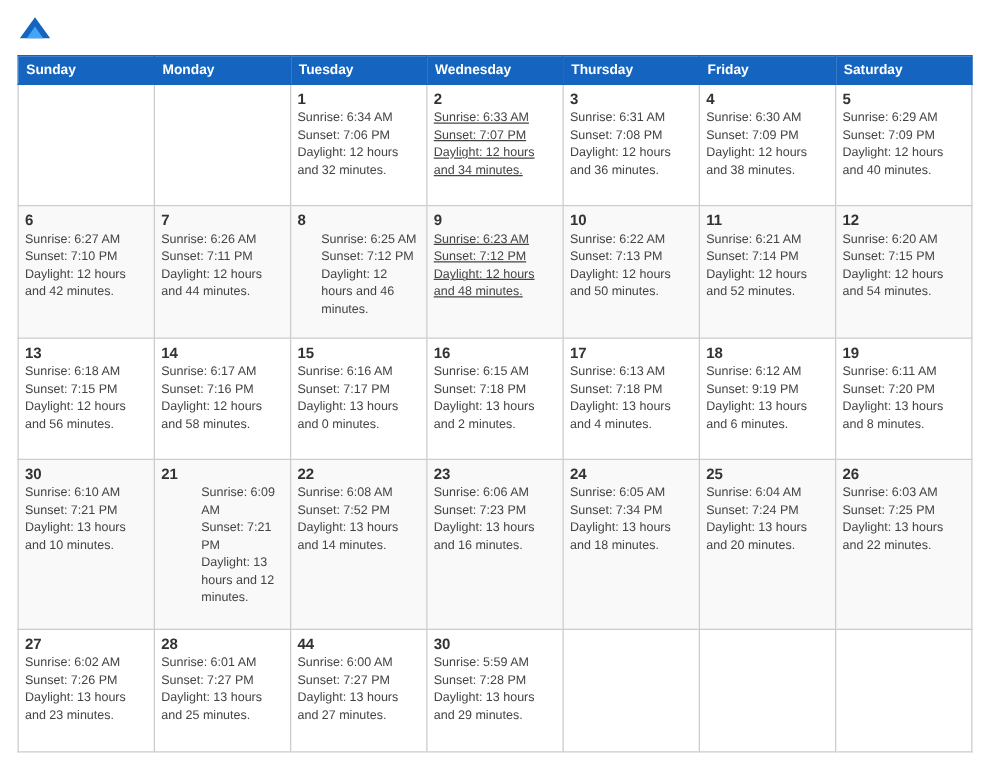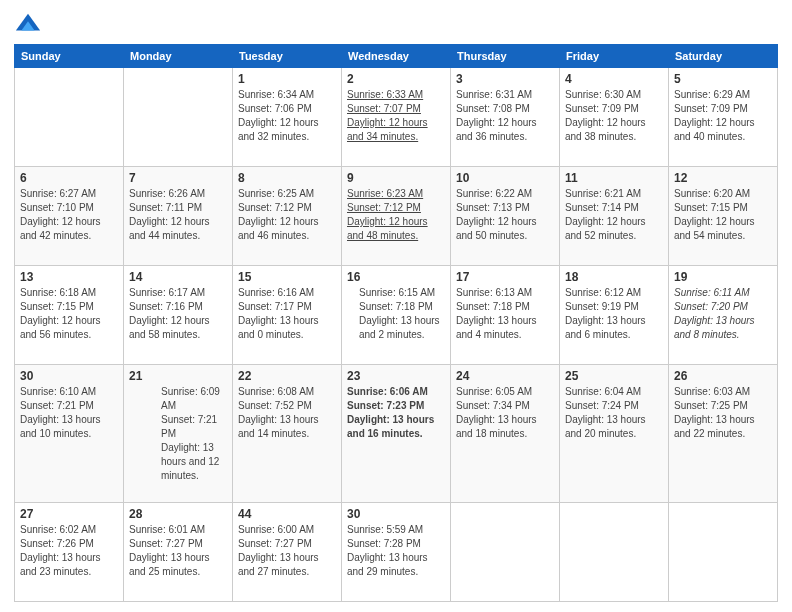--- a/index.html
+++ b/index.html
@@ -180,21 +180,21 @@
 Daylight: 12 hours and 42 minutes.</div>
           </td>
           <td>
             <span class="day-number">7</span>
             <div class="day-info" style="white-space: pre-line;">Sunrise: 6:26 AM
 Sunset: 7:11 PM
 Daylight: 12 hours and 44 minutes.</div>
           </td>
           <td>
             <span class="day-number">8</span>
-            <div class="day-info" style="white-space: pre-line;">Sunrise: 6:25 AM
+            <div class="day-info" style="white-space: pre-line; margin-left: 19px;">Sunrise: 6:25 AM
 Sunset: 7:12 PM
 Daylight: 12 hours and 46 minutes.</div>
           </td>
           <td>
             <span class="day-number">9</span>
             <div class="day-info" style="white-space: pre-line; text-decoration: underline;">Sunrise: 6:23 AM
 Sunset: 7:12 PM
 Daylight: 12 hours and 48 minutes.</div>
           </td>
           <td>
@@ -230,39 +230,39 @@
 Daylight: 12 hours and 58 minutes.</div>
           </td>
           <td>
             <span class="day-number">15</span>
             <div class="day-info" style="white-space: pre-line;">Sunrise: 6:16 AM
 Sunset: 7:17 PM
 Daylight: 13 hours and 0 minutes.</div>
           </td>
           <td>
             <span class="day-number">16</span>
-            <div class="day-info" style="white-space: pre-line; margin-left: 12px;">Sunrise: 6:15 AM
+            <div class="day-info" style="white-space: pre-line;">Sunrise: 6:15 AM
 Sunset: 7:18 PM
 Daylight: 13 hours and 2 minutes.</div>
           </td>
           <td>
             <span class="day-number">17</span>
             <div class="day-info" style="white-space: pre-line;">Sunrise: 6:13 AM
 Sunset: 7:18 PM
 Daylight: 13 hours and 4 minutes.</div>
           </td>
           <td>
             <span class="day-number">18</span>
             <div class="day-info" style="white-space: pre-line;">Sunrise: 6:12 AM
 Sunset: 9:19 PM
 Daylight: 13 hours and 6 minutes.</div>
           </td>
           <td>
             <span class="day-number">19</span>
-            <div class="day-info" style="white-space: pre-line; font-style: italic;">Sunrise: 6:11 AM
+            <div class="day-info" style="white-space: pre-line;">Sunrise: 6:11 AM
 Sunset: 7:20 PM
 Daylight: 13 hours and 8 minutes.</div>
           </td>
         </tr>
         <tr class="row-shade">
           <td>
             <span class="day-number">30</span>
             <div class="day-info" style="white-space: pre-line;">Sunrise: 6:10 AM
 Sunset: 7:21 PM
 Daylight: 13 hours and 10 minutes.</div>
@@ -274,21 +274,21 @@
 Daylight: 13 hours and 12 minutes.</div>
           </td>
           <td>
             <span class="day-number">22</span>
             <div class="day-info" style="white-space: pre-line;">Sunrise: 6:08 AM
 Sunset: 7:52 PM
 Daylight: 13 hours and 14 minutes.</div>
           </td>
           <td>
             <span class="day-number">23</span>
-            <div class="day-info" style="white-space: pre-line; font-weight: bold;">Sunrise: 6:06 AM
+            <div class="day-info" style="white-space: pre-line;">Sunrise: 6:06 AM
 Sunset: 7:23 PM
 Daylight: 13 hours and 16 minutes.</div>
           </td>
           <td>
             <span class="day-number">24</span>
             <div class="day-info" style="white-space: pre-line;">Sunrise: 6:05 AM
 Sunset: 7:34 PM
 Daylight: 13 hours and 18 minutes.</div>
           </td>
           <td>

